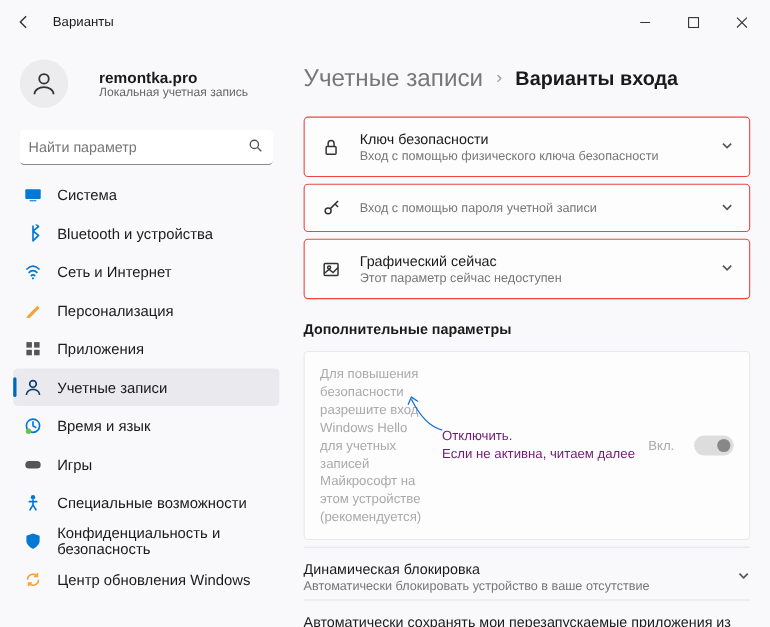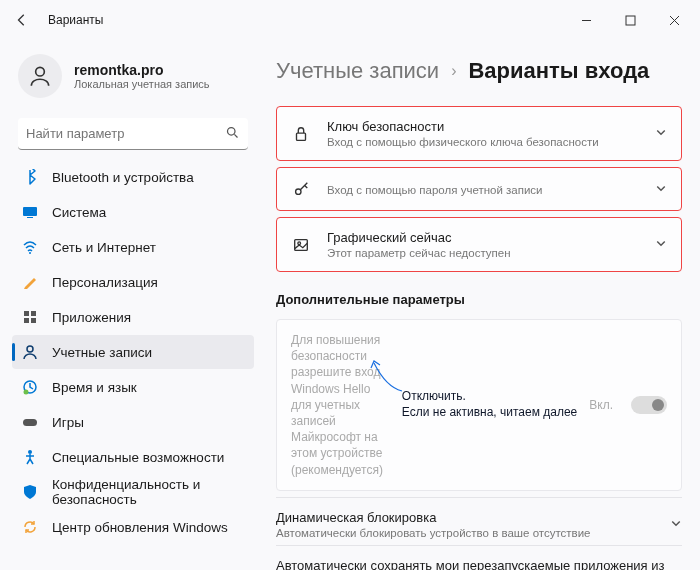--- a/index.html
+++ b/index.html
@@ -6,53 +6,53 @@
   body { font-family: "Segoe UI", sans-serif; background: #f9f9fb; width: 700px; height: 570px; overflow: hidden; font-size: 13px; color: #1a1a1a; }
   .titlebar { display: flex; align-items: center; height: 40px; padding: 0 4px; }
   .back-btn { width: 36px; height: 36px; display: flex; align-items: center; justify-content: center; border-radius: 4px; cursor: pointer; }
   .back-btn svg { width: 14px; height: 14px; }
   .title { margin-left: 8px; font-size: 12px; }
   .win-controls { display: flex; margin-left: auto; }
   .win-btn { width: 44px; height: 36px; display: flex; align-items: center; justify-content: center; cursor: pointer; }
   .win-btn svg { width: 11px; height: 11px; stroke: #333; stroke-width: 1; fill: none; }
   .layout { display: flex; height: calc(100% - 40px); }
   .sidebar { width: 258px; padding: 0 4px 0 12px; }
-  .profile { display: flex; align-items: center; padding: 14px 8px 16px 6px; gap: 12px; }
+  .profile { display: flex; align-items: center; padding: 14px 8px 16px 6px; gap: 28px; }
   .avatar { width: 44px; height: 44px; border-radius: 50%; background: #ececef; display:flex; align-items:center; justify-content:center; }
   .avatar svg { width: 26px; height: 26px; stroke:#333; stroke-width:1.5; fill:none; }
   .profile-name { font-size: 14px; font-weight: 600; }
   .profile-sub { font-size: 11px; color: #666; }
   .search-box { display:flex; align-items:center; background:#fff; border-radius:4px; height:32px; padding:0 8px; margin:4px 6px 10px 6px; border-bottom:1px solid #888; }
   .search-box input { border:none; outline:none; flex:1; font-size:13px; background:transparent; }
   .search-box svg { width:15px; height:15px; stroke:#555; stroke-width:2; fill:none; }
   .nav { display:flex; flex-direction:column; gap:1px; margin-top:6px; }
   .nav-item { display:flex; align-items:center; height:34px; padding:0 10px; gap:14px; border-radius:4px; cursor:pointer; font-size:13.5px; position:relative; }
   .nav-item.active { background:#eaeaee; }
   .nav-item.active::before { content:""; position:absolute; left:0; top:8px; bottom:8px; width:3px; background:#0067c0; border-radius:2px; }
   .nav-icon { width:16px; height:16px; display:flex; align-items:center; justify-content:center; }
   .nav-icon svg { width:16px; height:16px; }
   .content { flex:1; padding: 18px 18px 0 18px; overflow:hidden; }
   .breadcrumb { display:flex; align-items:center; gap:12px; margin-bottom:22px; }
   .bc-parent { font-size:22px; color:#777; font-weight:400; cursor:pointer; }
   .bc-sep { font-size:16px; color:#999; }
-  .bc-current { font-size:22px; font-weight:600; }
+  .bc-current { font-size:18px; font-weight:600; }
   .option-card { background:#fdfdfe; border:1px solid #ef4444; border-radius:4px; padding:12px 14px; display:flex; align-items:center; gap:16px; margin-bottom:6px; cursor:pointer; }
   .opt-icon { width:20px; display:flex; justify-content:center; }
   .opt-icon svg { width:18px; height:18px; stroke:#333; stroke-width:1.5; fill:none; }
   .opt-text { flex:1; }
   .opt-title { font-size:13px; color:#1a1a1a; }
   .opt-sub { font-size:11.5px; color:#777; margin-top:2px; }
   .chevron svg { width:12px; height:12px; stroke:#555; stroke-width:2; fill:none; }
   .section-header { font-size:13px; font-weight:600; margin:20px 0 12px 0; }
   .setting-row { background:#fdfdfe; border:1px solid #e8e8ec; border-radius:4px; padding:12px 14px; display:flex; align-items:center; gap:12px; margin-bottom:6px; }
   .setting-desc { flex:1; font-size:12px; color:#aaa; line-height:1.35; max-width:230px; }
   .toggle-label { font-size:12px; color:#aaa; margin-right:6px; }
   .toggle { width:36px; height:18px; background:#ddd; border-radius:9px; position:relative; cursor:pointer; }
   .toggle::after { content:""; position:absolute; width:12px; height:12px; background:#888; border-radius:50%; top:3px; right:3px; }
-  .annotation { color:#0f172a; font-size:12px; position:relative; line-height:1.3; }
+  .annotation { color:#701a75; font-size:12px; position:relative; line-height:1.3; }
   .annotation svg { position:absolute; top:-32px; left:-34px; width:40px; height:36px; }
   .dyn-row { display:flex; align-items:center; gap:12px; padding:12px 0 6px 0; border-top:1px solid #e4e4e8; cursor:pointer; }
   .dyn-text { flex:1; }
   .dyn-title { font-size:13px; }
   .dyn-sub { font-size:11.5px; color:#777; margin-top:2px; }
 </style>
 </head>
 <body>
 
 <div class="titlebar">
@@ -99,33 +99,33 @@
       <input placeholder="Найти параметр" style="">
       <span><svg viewBox="0 0 24 24">
             <circle cx="10" cy="10" r="6"></circle>
             <path d="M15 15 L20 20"></path>
           </svg></span>
     </div>
     <div class="nav" id="nav">
         <div class="nav-item">
           <span class="nav-icon">
             <svg viewBox="0 0 16 16">
-              <path d="M8 1v14l5-5-5-4 5-4-5-5" stroke="#0078d4" stroke-width="1.5" fill="none" stroke-linejoin="round"></path>
-            </svg>
-          </span>
-          <span>Bluetooth и устройства</span>
-        </div>
-        <div class="nav-item">
-          <span class="nav-icon">
-            <svg viewBox="0 0 16 16">
               <rect x="1" y="3" width="14" height="9" rx="1" fill="#0078d4"></rect>
               <rect x="5" y="13" width="6" height="1" fill="#0078d4"></rect>
             </svg>
           </span>
           <span>Система</span>
+        </div>
+        <div class="nav-item">
+          <span class="nav-icon">
+            <svg viewBox="0 0 16 16">
+              <path d="M8 1v14l5-5-5-4 5-4-5-5" stroke="#0078d4" stroke-width="1.5" fill="none" stroke-linejoin="round"></path>
+            </svg>
+          </span>
+          <span>Bluetooth и устройства</span>
         </div>
         <div class="nav-item">
           <span class="nav-icon">
             <svg viewBox="0 0 16 16">
               <path d="M2 6 Q8 0 14 6 M4 9 Q8 5 12 9 M6 12 Q8 10 10 12" stroke="#0078d4" stroke-width="1.5" fill="none"></path>
               <circle cx="8" cy="14" r="1" fill="#0078d4"></circle>
             </svg>
           </span>
           <span>Сеть и Интернет</span>
         </div>

